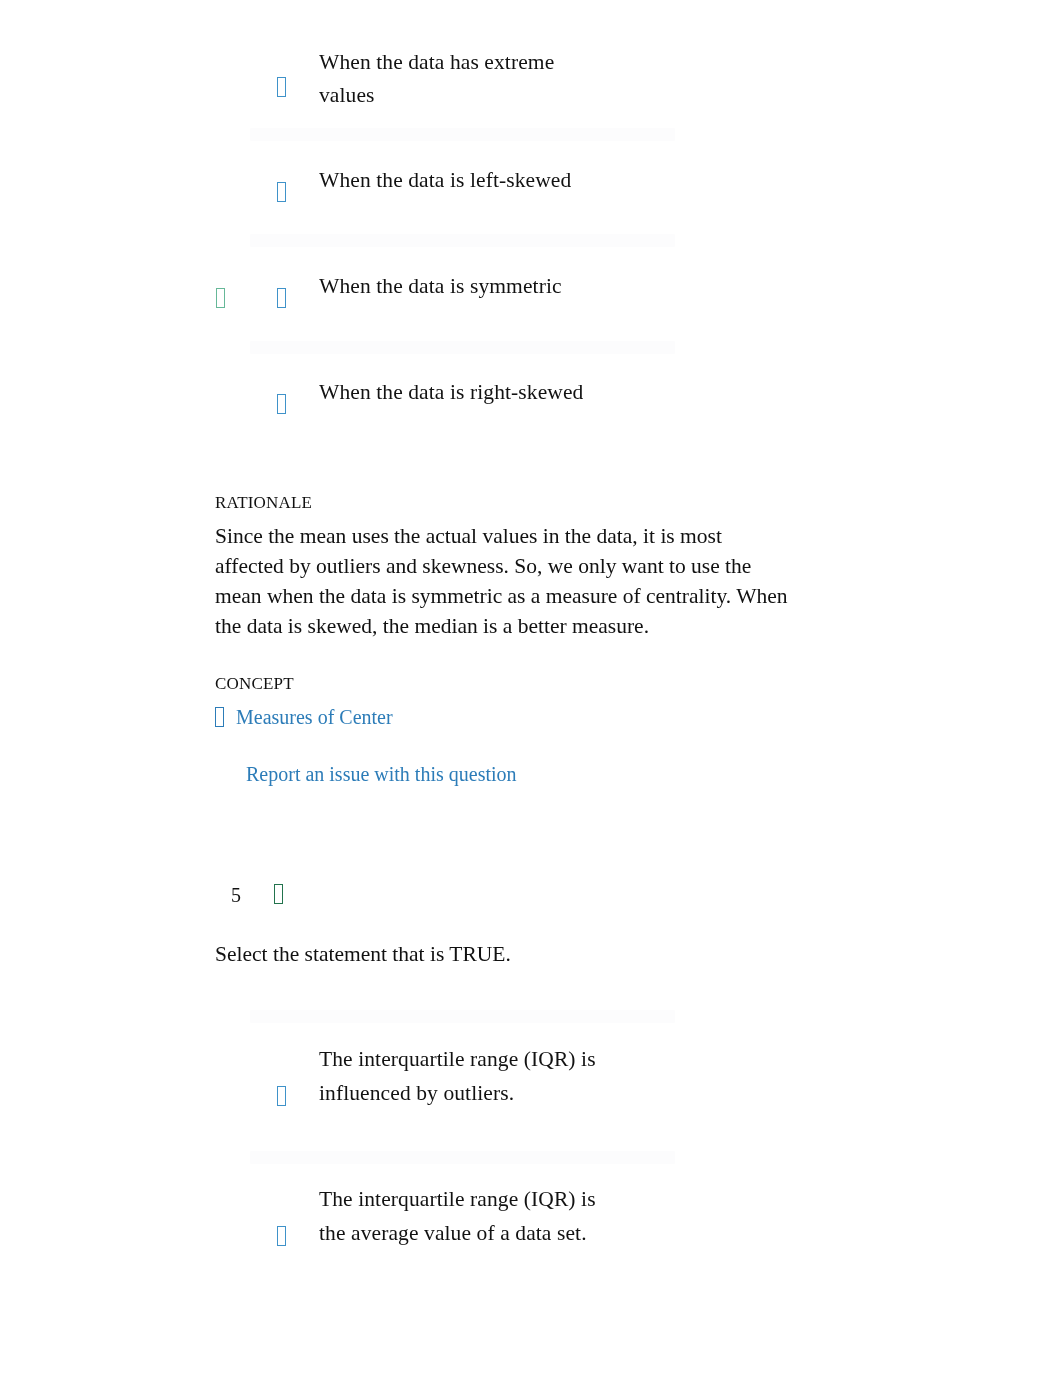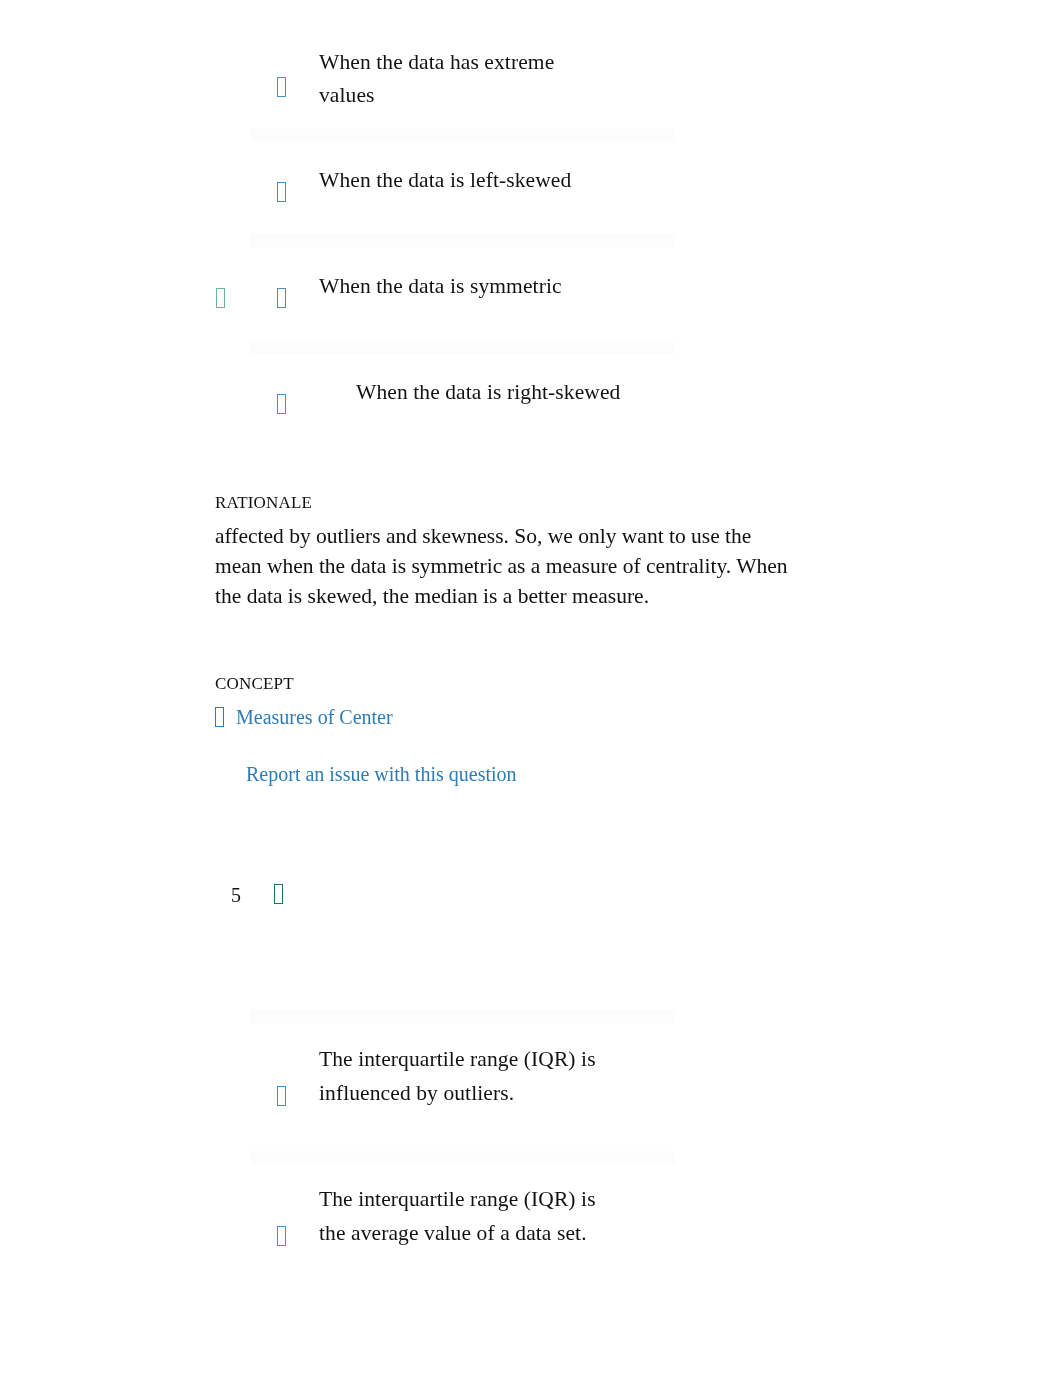--- a/index.html
+++ b/index.html
@@ -169,26 +169,27 @@
     </span>
     <span class="opt-text" style="top:4px;">When the data is symmetric</span>
   </div>
 
   <div class="divider" style="top:341px;"></div>
 
   <div class="option-row" style="top:372px;">
     <span class="opt-marker" style="top:22px;">
       <span class="tofu"></span>
     </span>
-    <span class="opt-text" style="top:4px;margin-left:37px;">When the data is right-skewed</span>
+    <span class="opt-text" style="top:4px;">When the data is right-skewed</span>
   </div>
 
   <div class="sec-head" style="top:489px;">RATIONALE</div>
 
   <div class="body-para" style="top:521px;">
+    <span class="ln">Since the mean uses the actual values in the data, it is most</span>
     <span class="ln">affected by outliers and skewness. So, we only want to use the</span>
     <span class="ln">mean when the data is symmetric as a measure of centrality. When</span>
     <span class="ln">the data is skewed, the median is a better measure.</span>
   </div>
 
   <div class="sec-head" style="top:670px;">CONCEPT</div>
 
   <div class="concept-link-row" style="top:703px;">
     <span>
       <span class="tofu blue-link"></span>
@@ -196,20 +197,21 @@
     <a class="link">Measures of Center</a>
   </div>
 
   <a class="link" style="left:215px; top:760px;margin-left:31px;">Report an issue with this question</a>
 
   <div class="qnum" style="top:882px;">5</div>
   <span class="qnum-icon" style="top:884px;">
     <span class="tofu green-dark"></span>
   </span>
 
+  <div class="qprompt" style="top:939px;">Select the statement that is TRUE.</div>
 
   <div class="divider" style="top:1010px;"></div>
 
   <div class="option-row" style="top:1040px;">
     <span class="opt-marker" style="top:46px;">
       <span class="tofu"></span>
     </span>
     <span class="opt-text" style="top:3px;">The interquartile range (IQR) is</span>
     <span class="opt-text" style="top:37px;">influenced by outliers.</span>
   </div>

